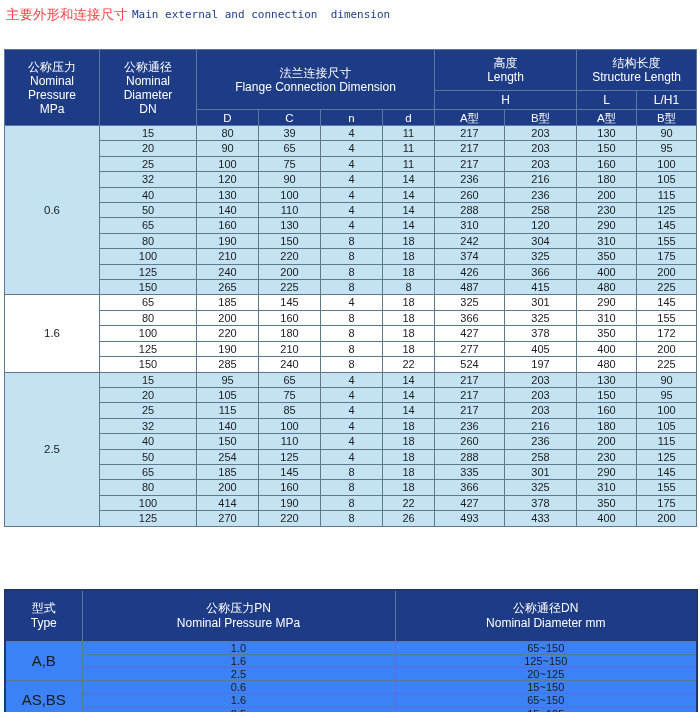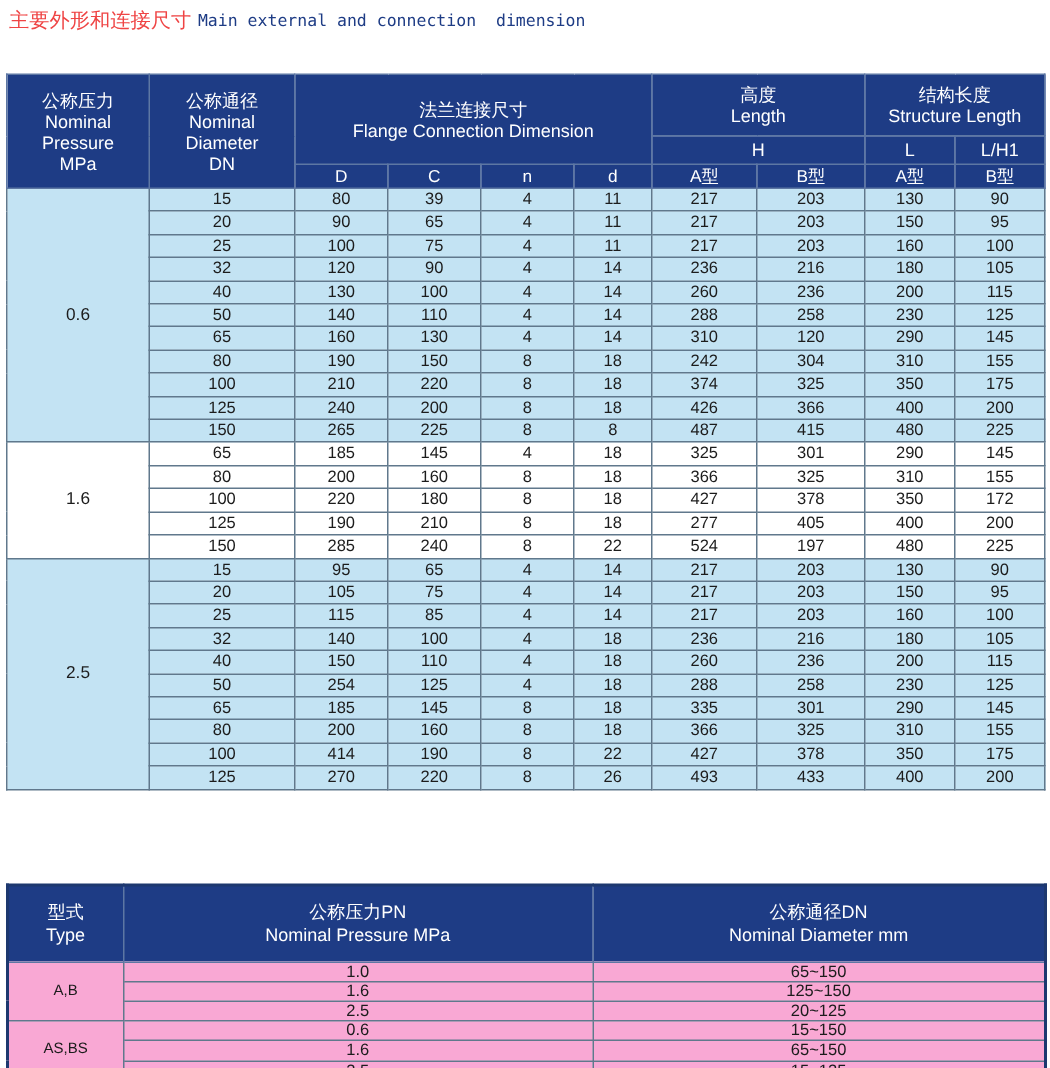--- a/index.html
+++ b/index.html
@@ -36,23 +36,23 @@
   
   table.type{width:692px;margin:62px 12px 0 4px;border:2px solid #1d386f;}
   table.type th{
     background:#1e3c85;color:#ffffff;font-weight:normal;
     border:1px solid #5d77a3;text-align:center;vertical-align:middle;
     padding:0;font-size:12px;line-height:15px;white-space:pre-line;height:50px;
   }
   table.type td{
     border:1px solid #60788c;text-align:center;vertical-align:middle;
     font-size:11px;color:#1c1c1c;height:12.2px;line-height:12.2px;padding:0;
-    background:#f9a8d4;
+    background:#3b82f6;
   }
-  table.type td.type-cell{font-size:10px;}
+  table.type td.type-cell{font-size:15px;}
 </style>
 </head>
 <body>
 
 <div class="title-bar">
   <span class="title-zh">主要外形和连接尺寸</span>
   <span class="title-en">Main external and connection  dimension</span>
 </div>
 
 <table class="main">

